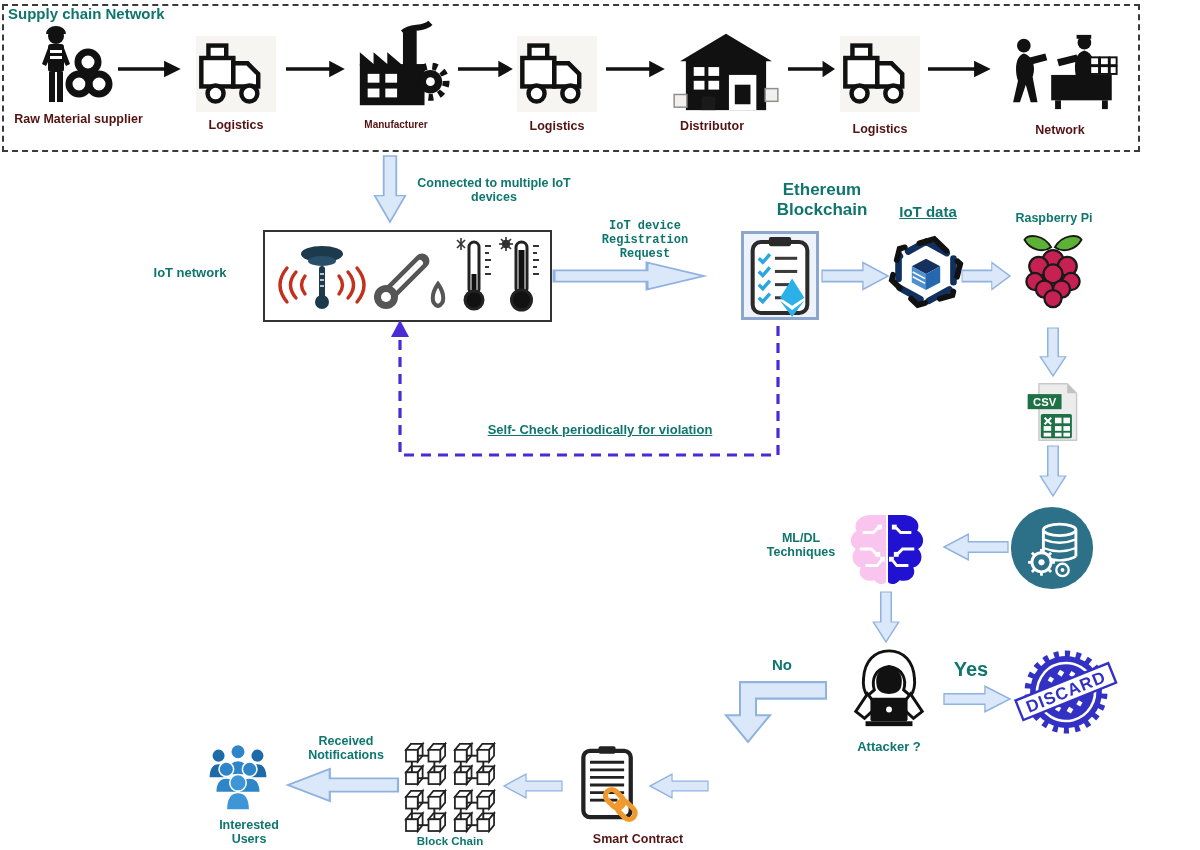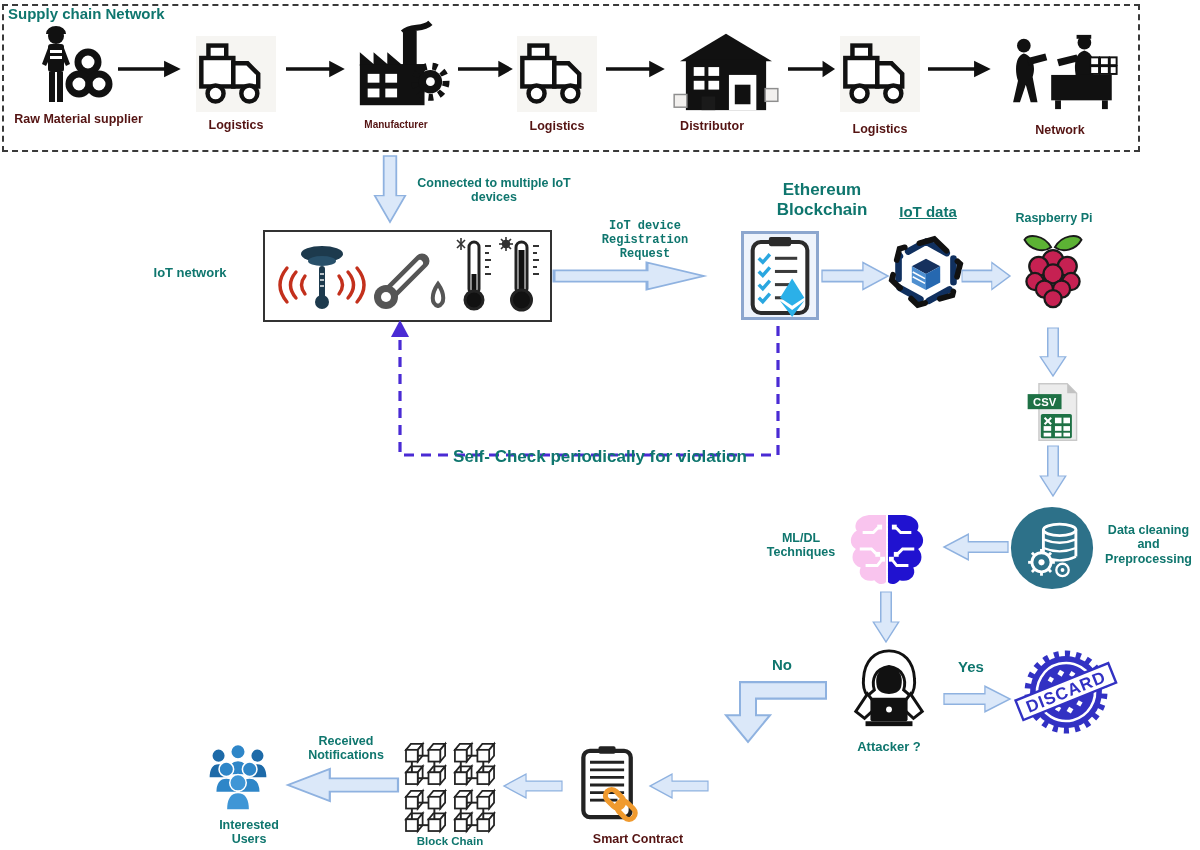--- a/index.html
+++ b/index.html
@@ -340,23 +340,20 @@
         <line x1="24" y1="50" x2="27" y2="53"></line>
           <line x1="41" y1="67" x2="44" y2="70"></line>
         <line x1="44" y1="50" x2="41" y2="53"></line>
           <line x1="27" y1="67" x2="24" y2="70"></line>
       </g>
       <circle cx="34" cy="60" r="3.2" fill="#fff"></circle>
       <circle cx="56" cy="68" r="6.5" fill="#2d7189" stroke="#fff" stroke-width="2.4"></circle>
       <circle cx="56" cy="68" r="2" fill="#fff"></circle>
     </svg>
   </div>
-  <div class="lbl" style="left:1097px;top:523px;width:103px;font-size:12.5px;">Data cleaning
-and
-Preprocessing</div>
 
   <svg class="abs ba" style="left:944px;top:532px;" width="64" height="30" viewBox="0 0 100 40" preserveAspectRatio="none">
       <polygon points="100,13 38,13 38,3 0,20 38,37 38,27 100,27"></polygon>
     </svg>
 
   <div class="lbl" style="left:756px;top:531px;width:90px;font-size:12.5px;">ML/DL
 Techniques</div>
   <div class="abs" style="left:848px;top:512px;">
     <svg width="78" height="74" viewBox="0 0 80 76">
       <path d="M39 3 H24 C10 3 5 13 9 19 C1 24 1 34 8 38 C2 44 4 55 13 57 C9 65 17 73 27 70 C31 75 37 75 39 72 Z" fill="#f9c4ee"></path>
@@ -390,21 +387,21 @@
       <path d="M45 20 C33 22 30 32 33 42 C36 50 54 50 57 42 C60 32 57 22 45 20 Z" fill="#111"></path>
       <polygon points="23,48 11,66 20,73 33,61" fill="#fff" stroke="#111" stroke-width="3"></polygon>
       <polygon points="67,48 79,66 70,73 57,61" fill="#fff" stroke="#111" stroke-width="3"></polygon>
       <rect x="26" y="52" width="38" height="24" rx="2" fill="#111"></rect>
       <circle cx="45" cy="64" r="3" fill="#fff"></circle>
       <rect x="21" y="76" width="48" height="5" fill="#111"></rect>
     </svg>
   </div>
   <div class="lbl" style="left:854px;top:740px;width:70px;font-size:13px;">Attacker ?</div>
 
-  <div class="lbl" style="left:948px;top:658px;width:46px;font-size:15px;">Yes</div>
+  <div class="lbl" style="left:948px;top:658px;width:46px;font-size:20px;">Yes</div>
   <svg class="abs ba" style="left:944px;top:684px;" width="66" height="30" viewBox="0 0 100 40" preserveAspectRatio="none">
       <polygon points="0,13 62,13 62,3 100,20 62,37 62,27 0,27"></polygon>
     </svg>
 
   <div class="abs" style="left:1016px;top:646px;">
     <svg width="100" height="92" viewBox="0 0 100 92">
       <g transform="rotate(-14 50 46)">
         <circle cx="50" cy="46" r="38" fill="none" stroke="#3231c3" stroke-width="7" stroke-dasharray="5 6"></circle>
         <circle cx="50" cy="46" r="36" fill="#3231c3"></circle>
         <circle cx="50" cy="46" r="29" fill="none" stroke="#fff" stroke-width="2.6"></circle>
@@ -509,15 +506,15 @@
       </g>
     </svg>
   </div>
   <div class="lbl" style="left:204px;top:818px;width:90px;font-size:12.5px;">Interested
 Users</div>
 
   <svg class="abs" style="left:390px;top:320px;" width="400" height="145" viewBox="0 0 400 145">
     <path d="M388 6 L388 135 L10 135 L10 16" fill="none" stroke="#4a2bd4" stroke-width="3.2" stroke-dasharray="10 7"></path>
     <polygon points="10,0 1,17 19,17" fill="#4a2bd4"></polygon>
   </svg>
-  <div class="lbl" style="left:440px;top:447px;width:320px;font-size:17px;">Self- Check periodically for violation</div>
+  <div class="lbl" style="left:440px;top:423px;width:320px;font-size:13px;text-decoration:underline;">Self- Check periodically for violation</div>
 
 </div>
 
 </body></html>

